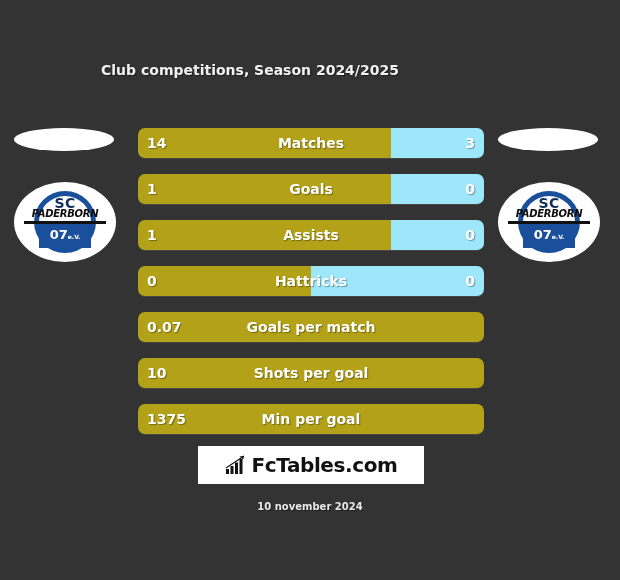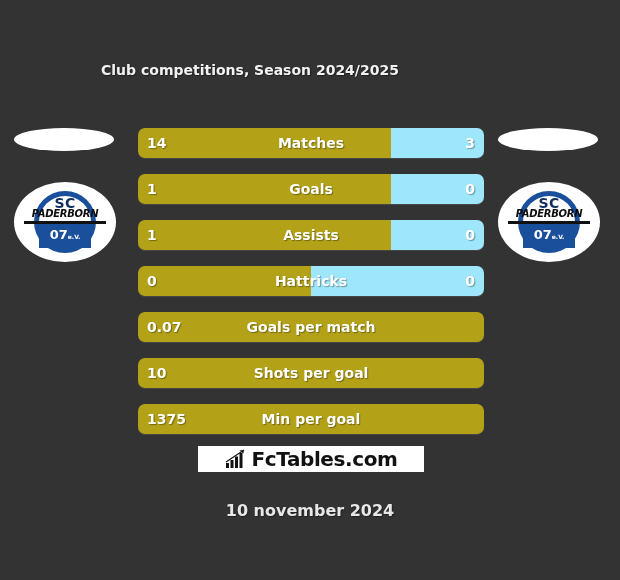--- a/index.html
+++ b/index.html
@@ -232,21 +232,21 @@
     text-shadow: 1px 1px 1px rgba(0,0,0,0.35);
     z-index: 2;
   }
 
   
   .brand-box {
     position: absolute;
     top: 446px;
     left: 198px;
     width: 226px;
-    height: 26px;
+    height: 38px;
     background: #ffffff;
     display: flex;
     align-items: center;
     justify-content: center;
   }
   .brand-icon {
     width: 22px;
     height: 20px;
     margin-right: 5px;
     display: block;
@@ -258,21 +258,21 @@
     font-family: "DejaVu Sans", sans-serif;
     letter-spacing: -0.4px;
   }
   .date-line {
     position: absolute;
     top: 501px;
     left: 0;
     width: 620px;
     text-align: center;
     color: #e8e8e8;
-    font-size: 16px;
+    font-size: 10px;
     font-weight: bold;
     font-family: "DejaVu Sans", sans-serif;
     text-shadow: 1px 1px 1px rgba(0,0,0,0.4);
   }
 </style>
 </head>
 <body>
 
 <div class="page">
 

